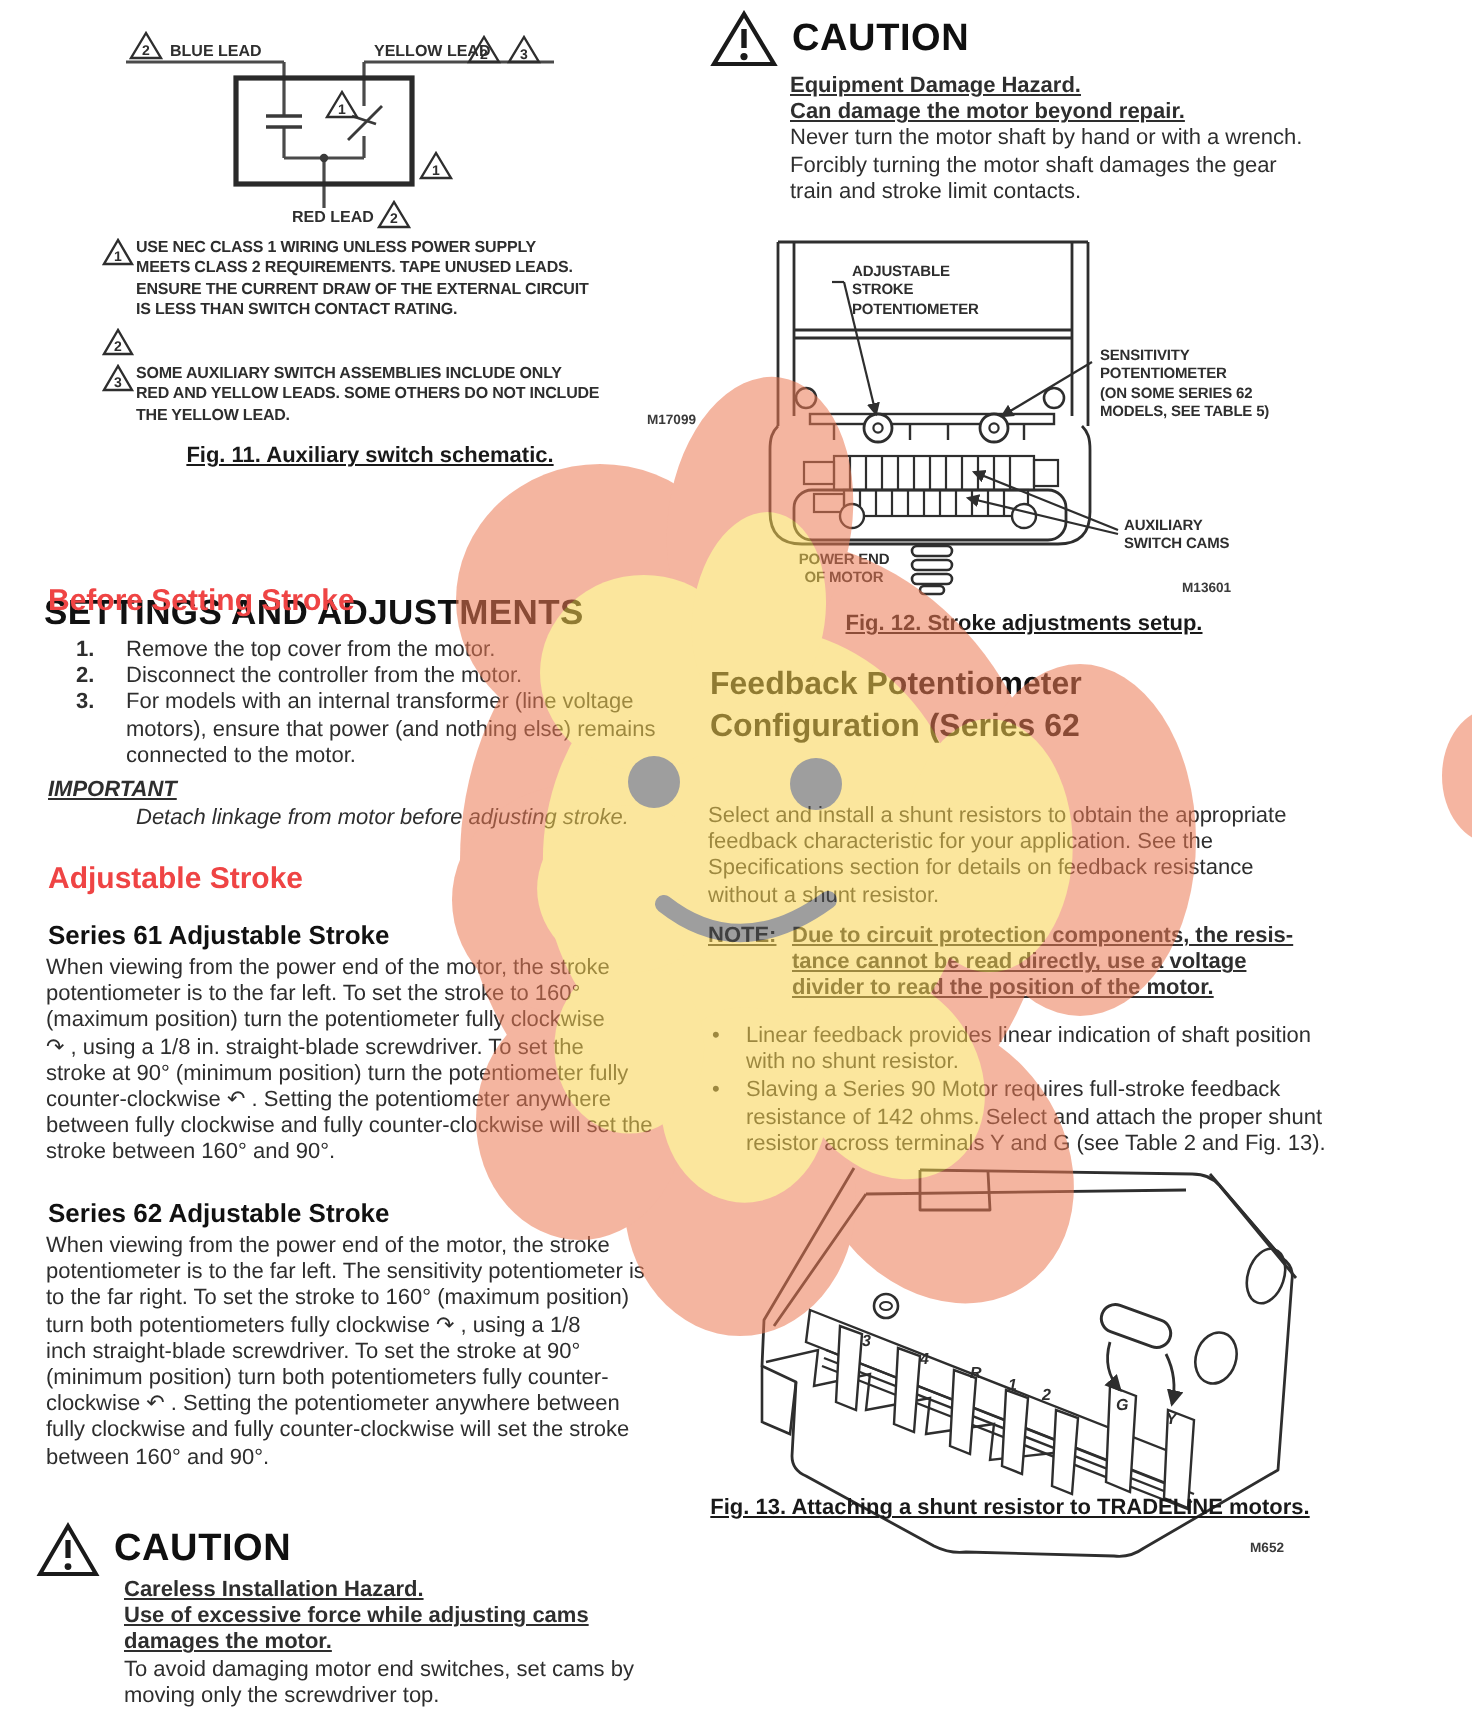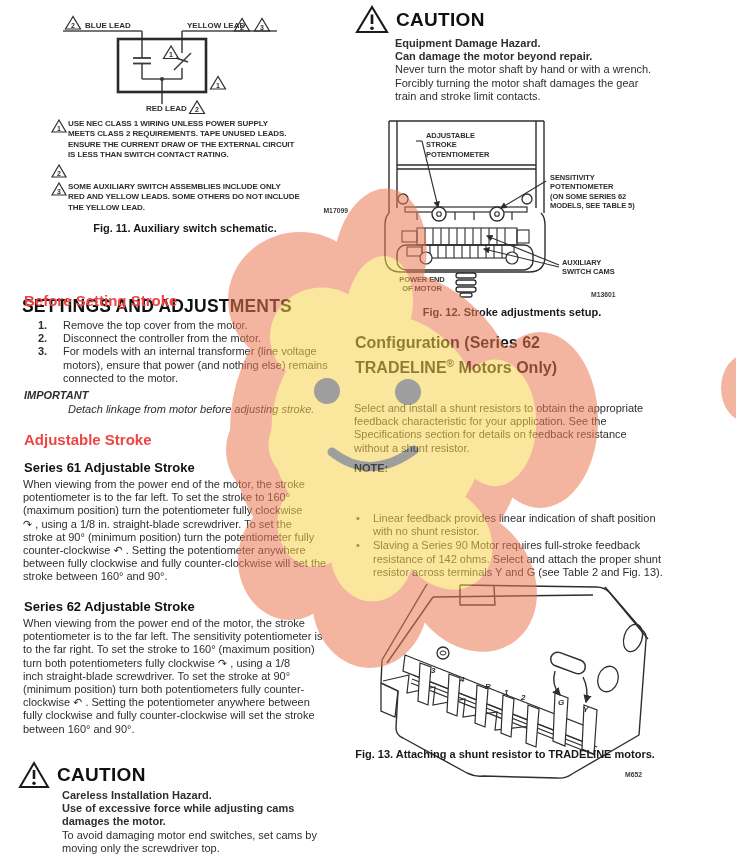--- a/index.html
+++ b/index.html
@@ -1,26 +1,26 @@
 <!DOCTYPE html>
 <html><head>
 <meta charset="utf-8">
 <style>
   html,body{margin:0;padding:0;background:#ffffff;}
   #page{position:relative;width:736px;height:859px;background:#ffffff;overflow:hidden;
         font-family:"Liberation Sans","DejaVu Sans",sans-serif;color:#2b2b2b;}
   .abs{position:absolute;}
   .body-text{font-size:11px;line-height:13.2px;color:#2e2e2e;}
   .preline{white-space:pre-line;}
-  .b{font-weight:bold;}
+  .b{font-weight:bold;text-decoration:underline;}
   .i{font-style:italic;}
   .h-section{font-size:17.5px;font-weight:bold;color:#111;letter-spacing:.2px;}
   .h-sub{font-size:15px;font-weight:bold;color:#ef4444;}
   .h-sub3{font-size:13px;font-weight:bold;color:#111;}
-  .caption{font-size:11px;font-weight:bold;color:#191919;text-align:center;}
+  .caption{font-size:11px;font-weight:bold;color:#191919;text-align:center;text-decoration:underline;}
   .notes-text{font-size:8px;line-height:10.3px;font-weight:bold;letter-spacing:-.1px;color:#2e2e2e;white-space:pre-line;}
   .figlabel{font-size:7.5px;line-height:9.3px;font-weight:bold;letter-spacing:-.1px;color:#2e2e2e;white-space:pre-line;}
   .partcode{font-size:6.8px;font-weight:bold;color:#3a3a3a;letter-spacing:0;}
   .caution-head{display:flex;align-items:center;gap:7px;}
   .caution-word{font-size:19px;font-weight:bold;color:#101010;letter-spacing:.3px;}
   .step-row{display:flex;}
   .step-num{width:25px;font-weight:bold;flex:none;}
   .bullet-row{display:flex;margin-bottom:1px;}
   .bullet-dot{width:17px;flex:none;}
   .wm{pointer-events:none;}
@@ -258,30 +258,33 @@
 MODELS, SEE TABLE 5)</div>
     <div class="abs figlabel" style="left:202px;top:143px;">AUXILIARY
 SWITCH CAMS</div>
     <div class="abs figlabel" style="left:32px;top:160px;width:60px;text-align:center;">POWER END
 OF MOTOR</div>
     <div class="abs partcode" style="left:231px;top:176px;">M13601</div>
   </div>
   <div class="abs caption" style="left:377px;top:306px;width:270px;">Fig. 12. Stroke adjustments setup.</div>
 
   <div class="abs" style="left:355px;top:332px;width:345px;font-size:16px;line-height:21px;font-weight:bold;color:#111;">
+    <div>Feedback Potentiometer</div>
     <div>Configuration (Series 62</div>
-    <div><span>TRADELINE</span><sup style="font-size:10px;">®</sup><span> Motors Only)</span></div>
   </div>
 
   <div class="abs body-text preline" style="left:354px;top:402px;width:340px;">Select and install a shunt resistors to obtain the appropriate
 feedback characteristic for your application. See the
 Specifications section for details on feedback resistance
 without a shunt resistor.</div>
 
   <div class="abs body-text b" style="left:354px;top:462px;">NOTE:</div>
+  <div class="abs body-text b preline" style="left:396px;top:462px;width:295px;">Due to circuit protection components, the resis-
+tance cannot be read directly, use a voltage
+divider to read the position of the motor.</div>
 
   <div class="abs body-text" style="left:356px;top:512px;width:340px;">
     <div class="bullet-row">
       <span class="bullet-dot">•</span>
       <span class="preline">Linear feedback provides linear indication of shaft position
 with no shunt resistor.</span>
     </div>
     <div class="bullet-row">
       <span class="bullet-dot">•</span>
       <span class="preline">Slaving a Series 90 Motor requires full-stroke feedback

